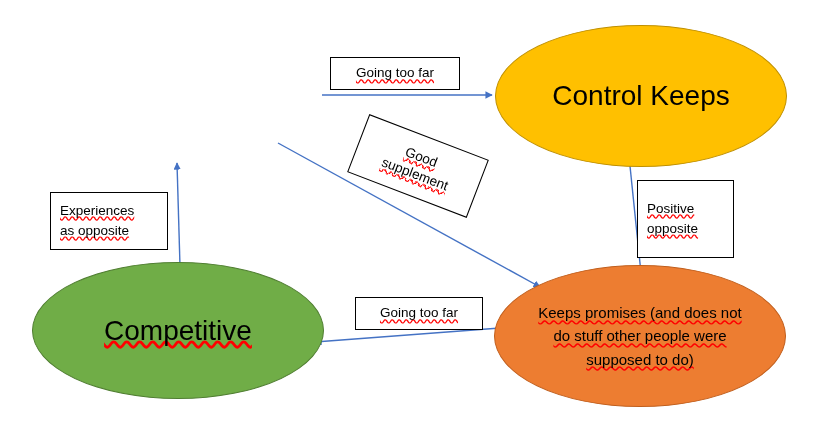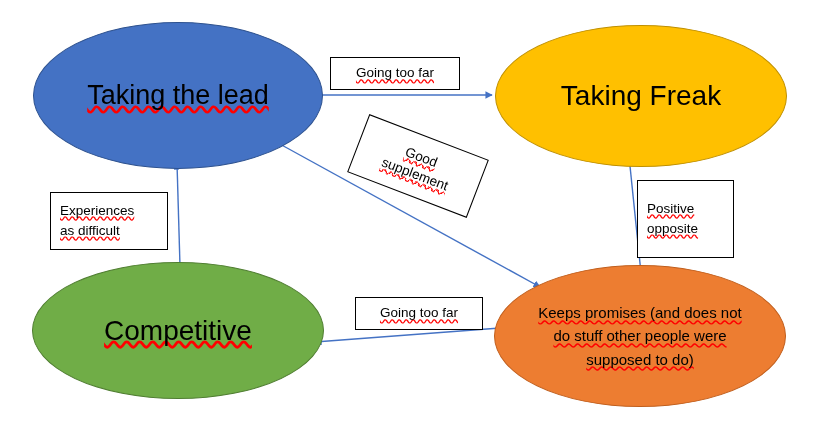--- a/index.html
+++ b/index.html
@@ -131,26 +131,23 @@
 
     <line x1="278" y1="143" x2="540" y2="287" stroke="#4472C4" stroke-width="1.4" marker-end="url(#arrow)"></line>
 
     <line x1="630" y1="166" x2="641" y2="273" stroke="#4472C4" stroke-width="1.4" marker-end="url(#arrow)"></line>
 
     <line x1="500" y1="328" x2="315" y2="342" stroke="#4472C4" stroke-width="1.4" marker-end="url(#arrow)"></line>
 
     <line x1="180" y1="266" x2="177" y2="163" stroke="#4472C4" stroke-width="1.4" marker-end="url(#arrow)"></line>
   </svg>
 
-  <div class="node" id="node-taking-the-lead">
-    <span class="node-label sp">Taking the lead</span>
-  </div>
 
   <div class="node" id="node-control-freak">
-    <span class="node-label">Taking Freak</span>
+    <span class="node-label">Control Keeps</span>
   </div>
 
   <div class="node" id="node-keeps-promises">
     <span class="node-label sp">Keeps promises (and does not
 do stuff other people were
 supposed to do)</span>
   </div>
 
   <div class="node" id="node-competitive">
     <span class="node-label sp">Competitive</span>
@@ -165,20 +162,20 @@
 supplement</span>
   </div>
 
   <div class="label-box" id="label-positive-opposite">
     <span class="sp">Positive
 opposite</span>
   </div>
 
   <div class="label-box" id="label-experiences-as-difficult">
     <span class="sp">Experiences
-as difficult</span>
+as opposite</span>
   </div>
 
   <div class="label-box" id="label-going-too-far-bottom">
     <span class="sp">Going too far</span>
   </div>
 
 </div>
 
 </body></html>

